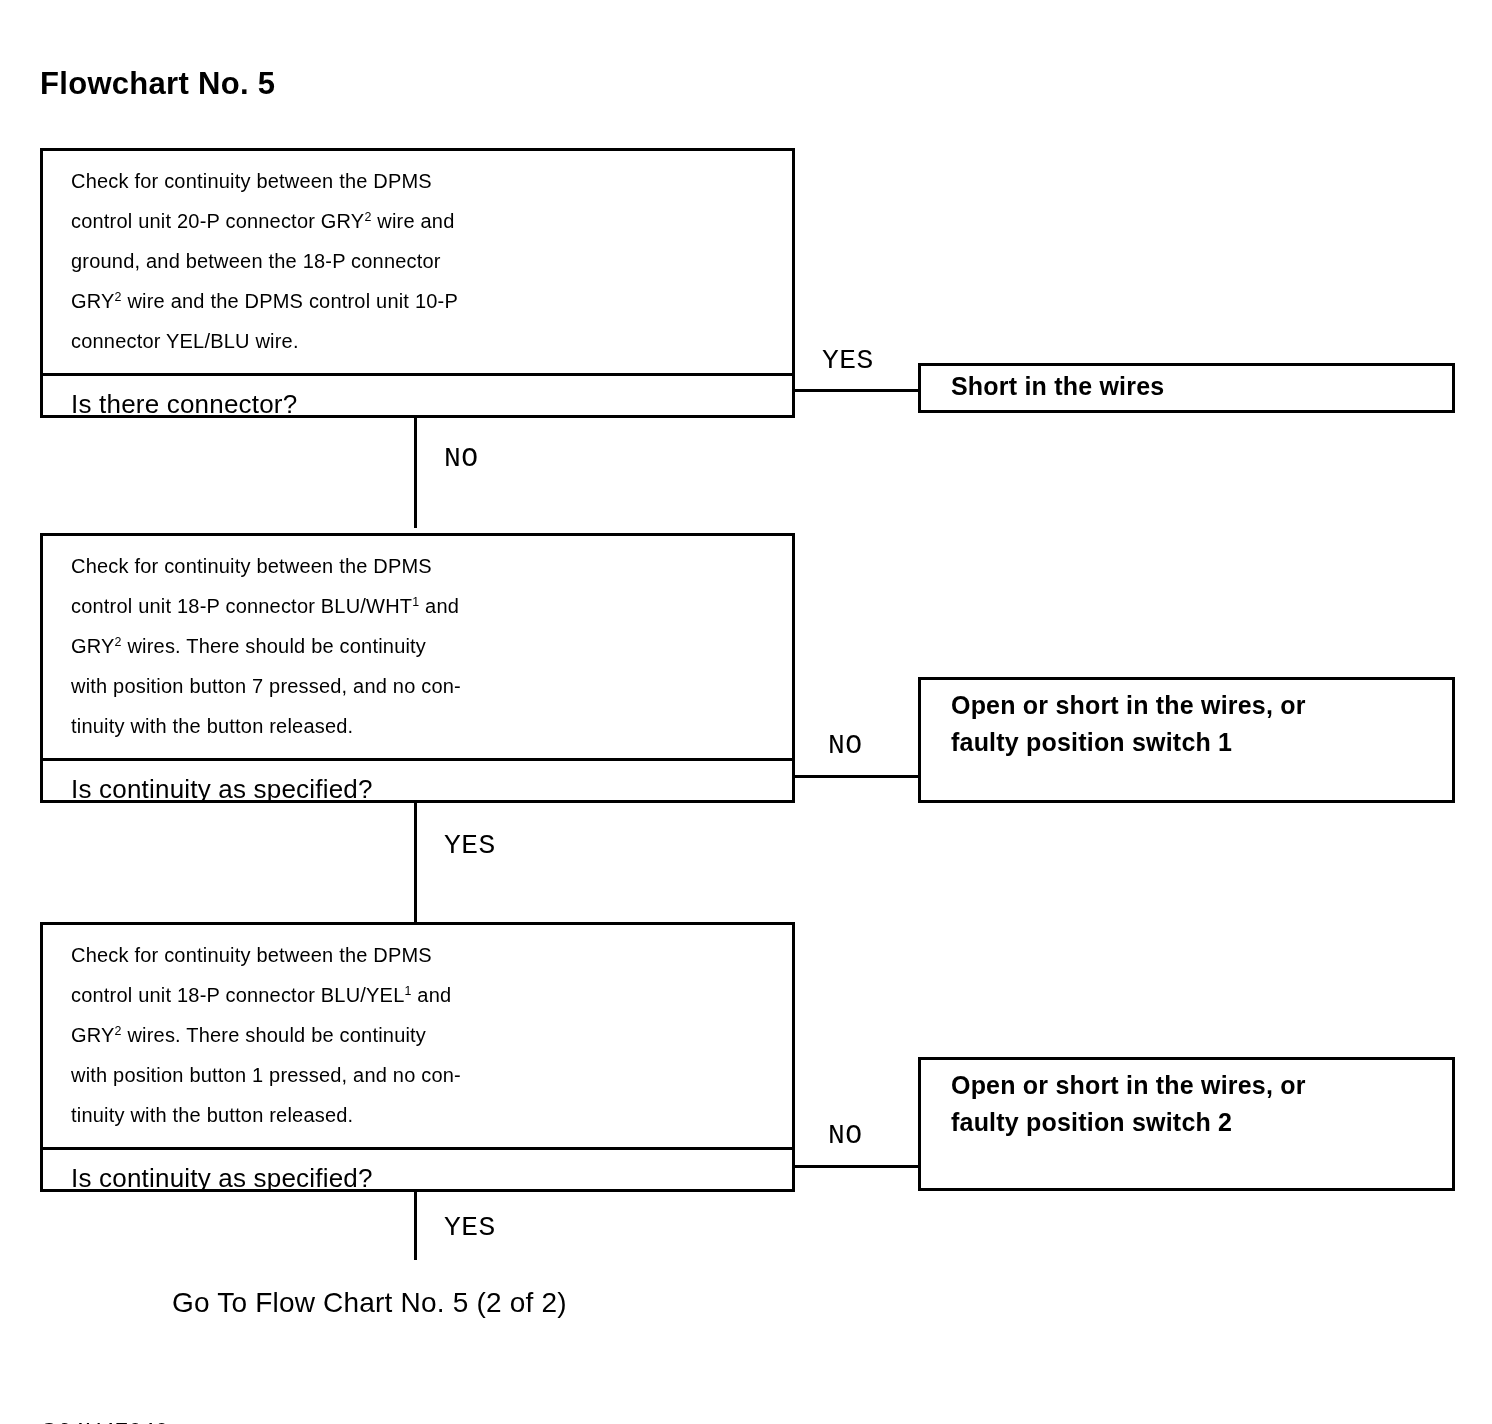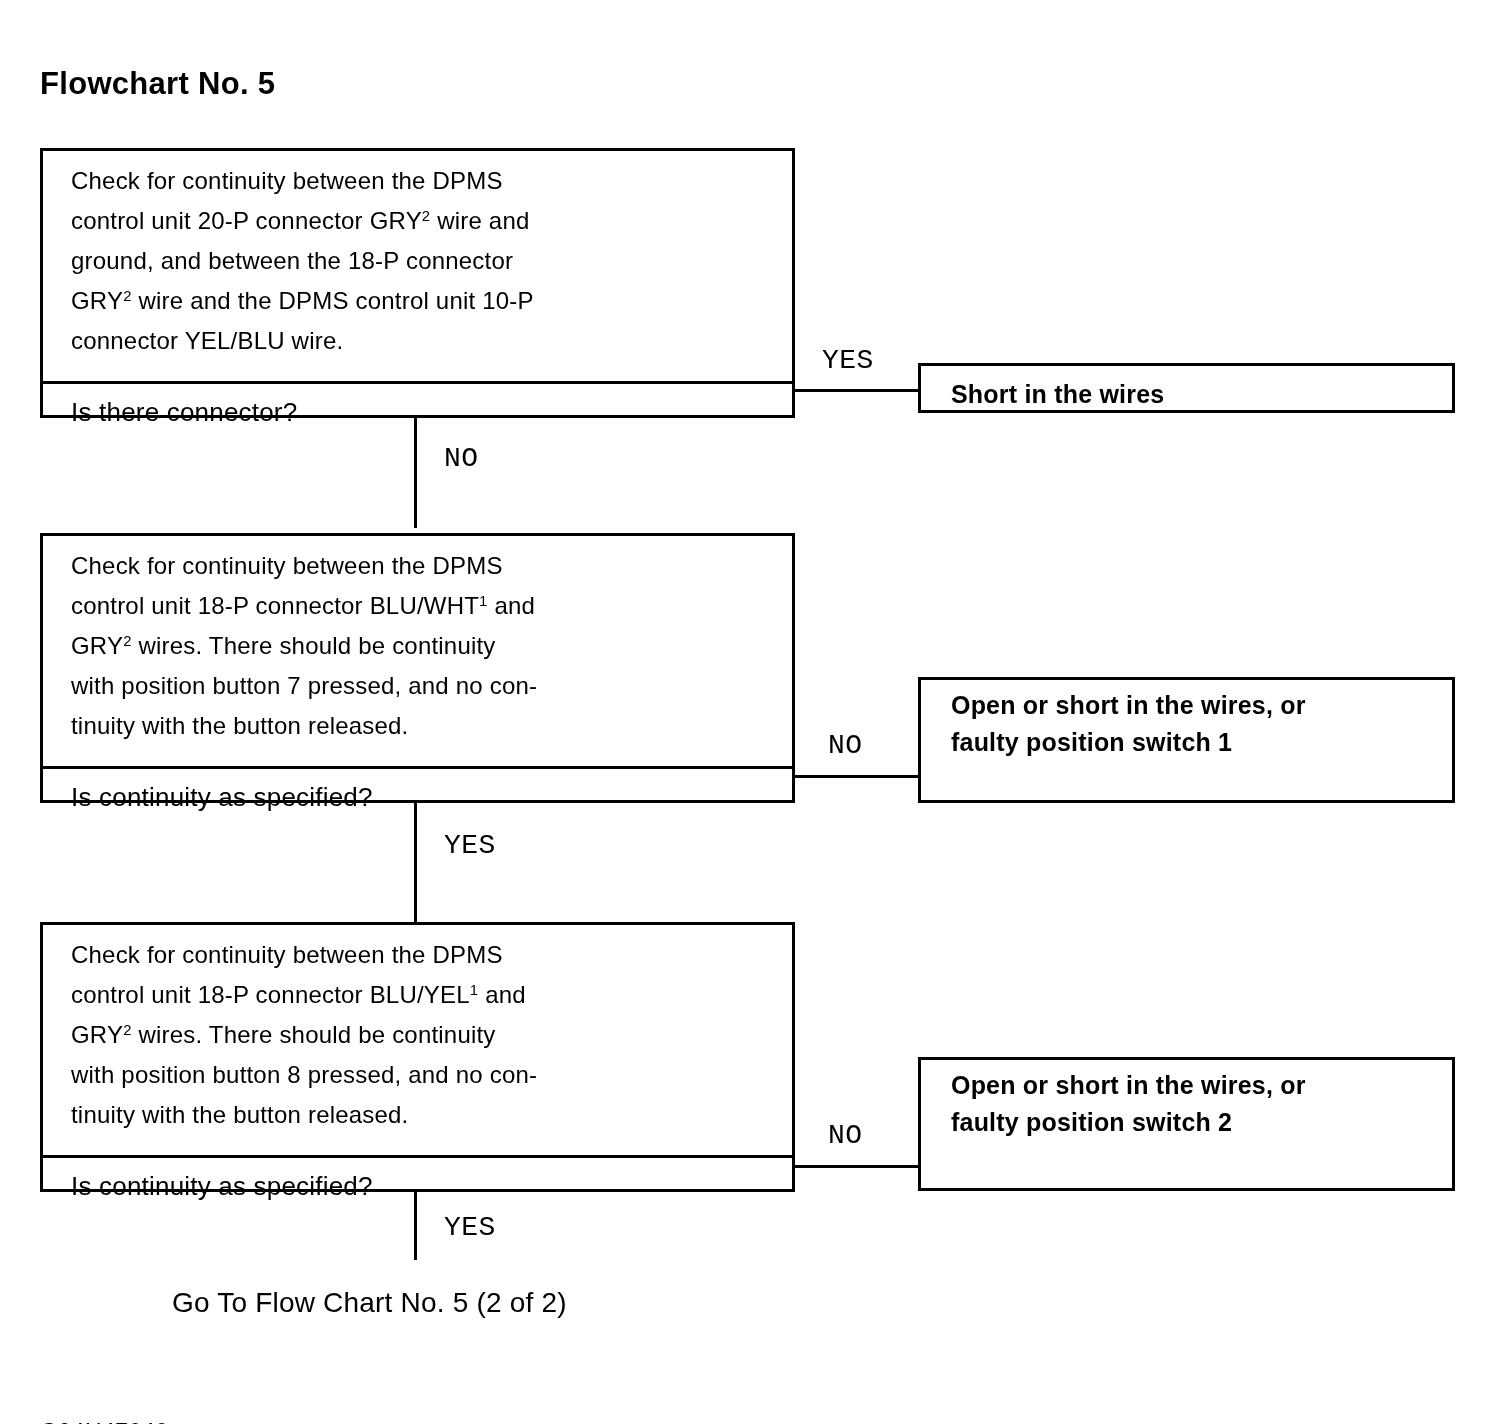--- a/index.html
+++ b/index.html
@@ -37,23 +37,23 @@
   
   .decision-box {
     position: absolute;
     left: 40px;
     width: 755px;
     border: 3px solid #000;
     box-sizing: border-box;
     background: #fff;
   }
   .decision-question {
-    font-size: 24px;
+    font-size: 20px;
     line-height: 40px;
-    padding: 10px 0 20px 28px;
+    padding: 10px 0 12px 28px;
     letter-spacing: 0.2px;
   }
   .decision-divider {
     border-top: 3px solid #000;
   }
   .decision-prompt {
     font-size: 26px;
     line-height: 34px;
     padding: 11px 0 12px 28px;
     letter-spacing: 0.2px;
@@ -140,21 +140,21 @@
       <span>connector YEL/BLU wire.</span>
     </div>
     <div class="decision-divider"></div>
     <div class="decision-prompt">Is there connector?</div>
   </div>
 
   <div class="hline" style="left:795px; top:389px; width:126px;"></div>
   <div class="edge-label" style="left:822px; top:345px;">YES</div>
 
   <div class="result-box" style="top:363px; height:50px;">
-    <div class="result-text" style="padding-top:10px;">
+    <div class="result-text" style="padding-top:2px;">
       <span>Short in the wires</span>
     </div>
   </div>
 
   <div class="vline" style="left:414px; top:418px; height:110px;"></div>
   <div class="edge-label" style="left:444px; top:443px;">NO</div>
 
   <div class="decision-box" style="top:533px; height:270px;">
     <div class="decision-question">
       <span>Check for continuity between the DPMS</span><br>
@@ -178,21 +178,21 @@
   </div>
 
   <div class="vline" style="left:414px; top:803px; height:122px;"></div>
   <div class="edge-label" style="left:444px; top:830px;">YES</div>
 
   <div class="decision-box" style="top:922px; height:270px;">
     <div class="decision-question">
       <span>Check for continuity between the DPMS</span><br>
       <span>control unit 18-P connector BLU/YEL</span><sup>1</sup><span> and</span><br>
       <span>GRY</span><sup>2</sup><span> wires. There should be continuity</span><br>
-      <span>with position button 8 pressed, and no con-</span><br>
+      <span>with position button 1 pressed, and no con-</span><br>
       <span>tinuity with the button released.</span>
     </div>
     <div class="decision-divider"></div>
     <div class="decision-prompt">Is continuity as specified?</div>
   </div>
 
   <div class="hline" style="left:795px; top:1165px; width:126px;"></div>
   <div class="edge-label" style="left:828px; top:1120px;">NO</div>
 
   <div class="result-box" style="top:1057px; height:134px;">

